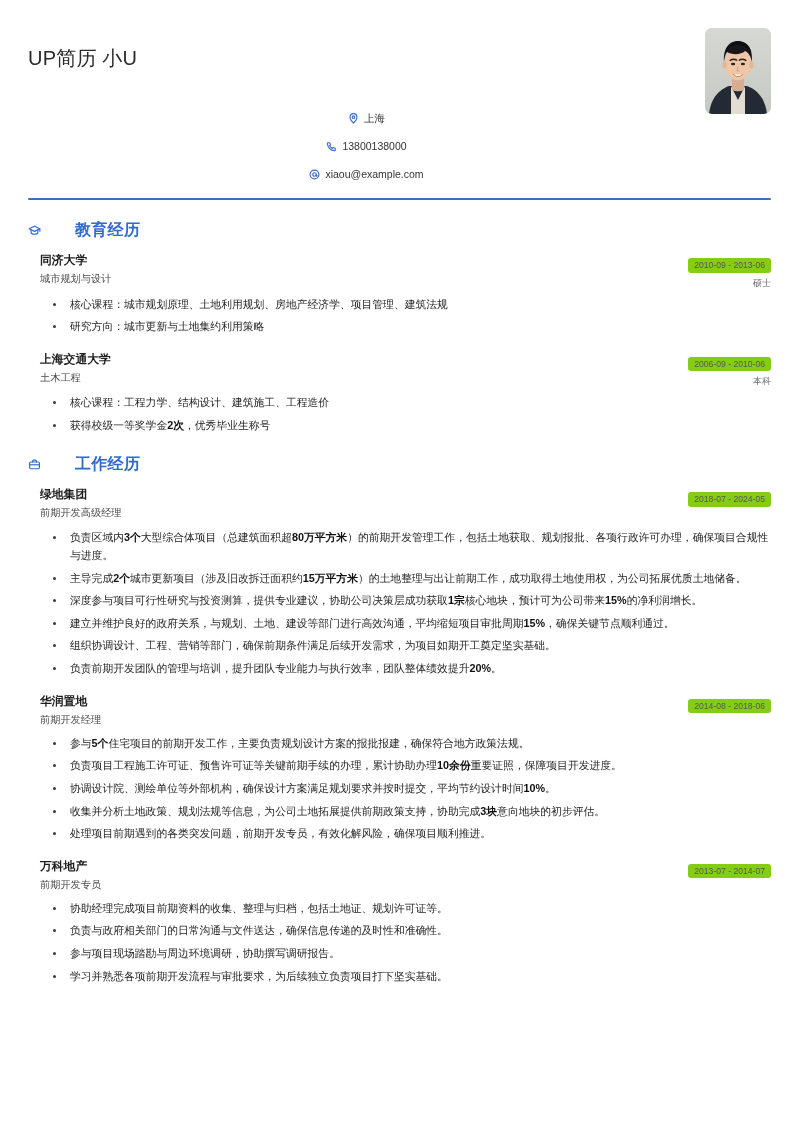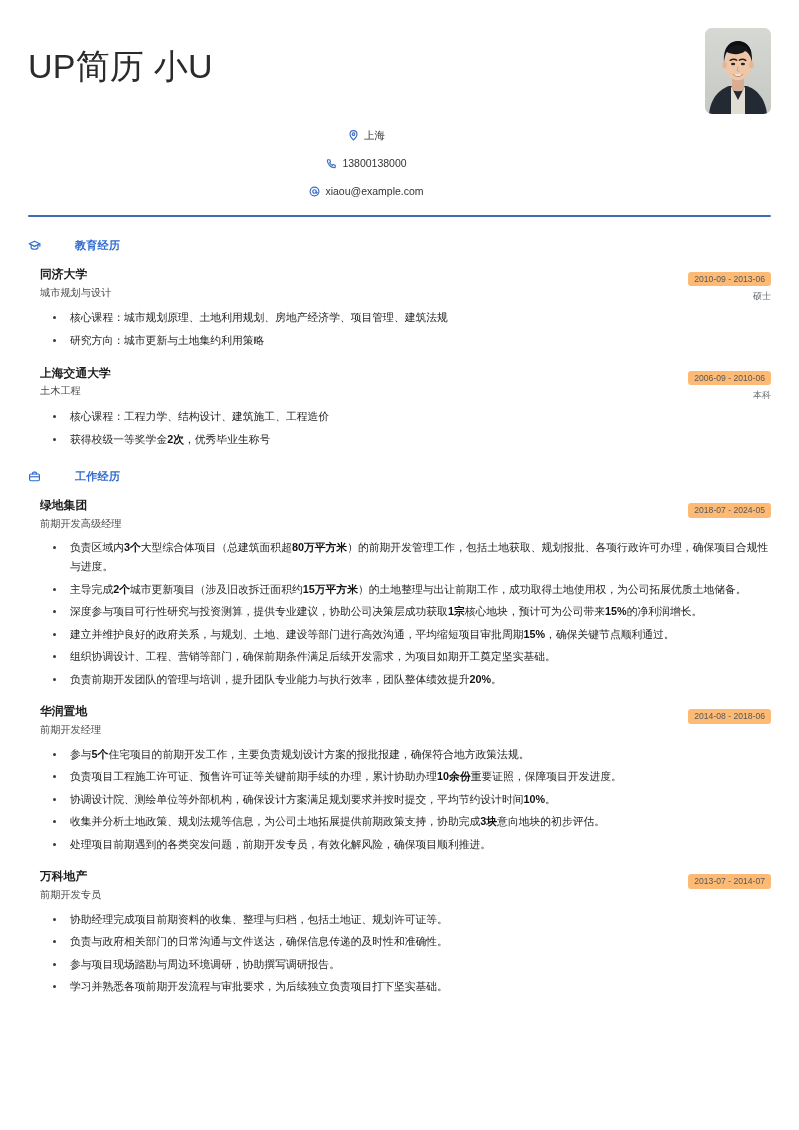--- a/index.html
+++ b/index.html
@@ -27,21 +27,21 @@
     display: flex;
     align-items: flex-start;
     justify-content: space-between;
   }
   .header-left {
     padding-top: 20px;
     flex: 1 1 auto;
     min-width: 0;
   }
   .name-title {
-    font-size: 34px;
+    font-size: 20px;
     font-weight: 400;
     color: #2b2b2b;
     letter-spacing: 0.2px;
     line-height: 1.2;
     margin: 0;
     padding: 0;
   }
   .contact-row {
     margin-top: 43px;
     display: flex;
@@ -100,21 +100,21 @@
   .section-header .sh-icon {
     display: inline-flex;
     align-items: center;
     justify-content: center;
     width: 13px; height: 13px;
     color: #2f6bcf;
     flex: 0 0 auto;
   }
   .section-header .sh-icon svg { display: block; }
   .section-title {
-    font-size: 11px;
+    font-size: 16px;
     font-weight: bold;
     color: #2f6bcf;
     letter-spacing: 0.3px;
     line-height: 1;
     padding-left: 28px;
   }
 
   
   .entry { margin-bottom: 16px; padding-left: 12px; position: relative; }
   .entry:last-child { margin-bottom: 0; }
@@ -138,21 +138,21 @@
   }
   .entry-meta {
     flex: 0 0 auto;
     text-align: right;
     padding-top: 1px;
   }
   .date-badge {
     display: inline-block;
     font-size: 8.6px;
     color: #55585c;
-    background: #fdba74;
+    background: #84cc16;
     border-radius: 3px;
     padding: 3px 6px 3px 6px;
     line-height: 1;
     white-space: nowrap;
   }
   .meta-extra {
     font-size: 9px;
     color: #666a6e;
     margin-top: 6px;
     line-height: 1;

